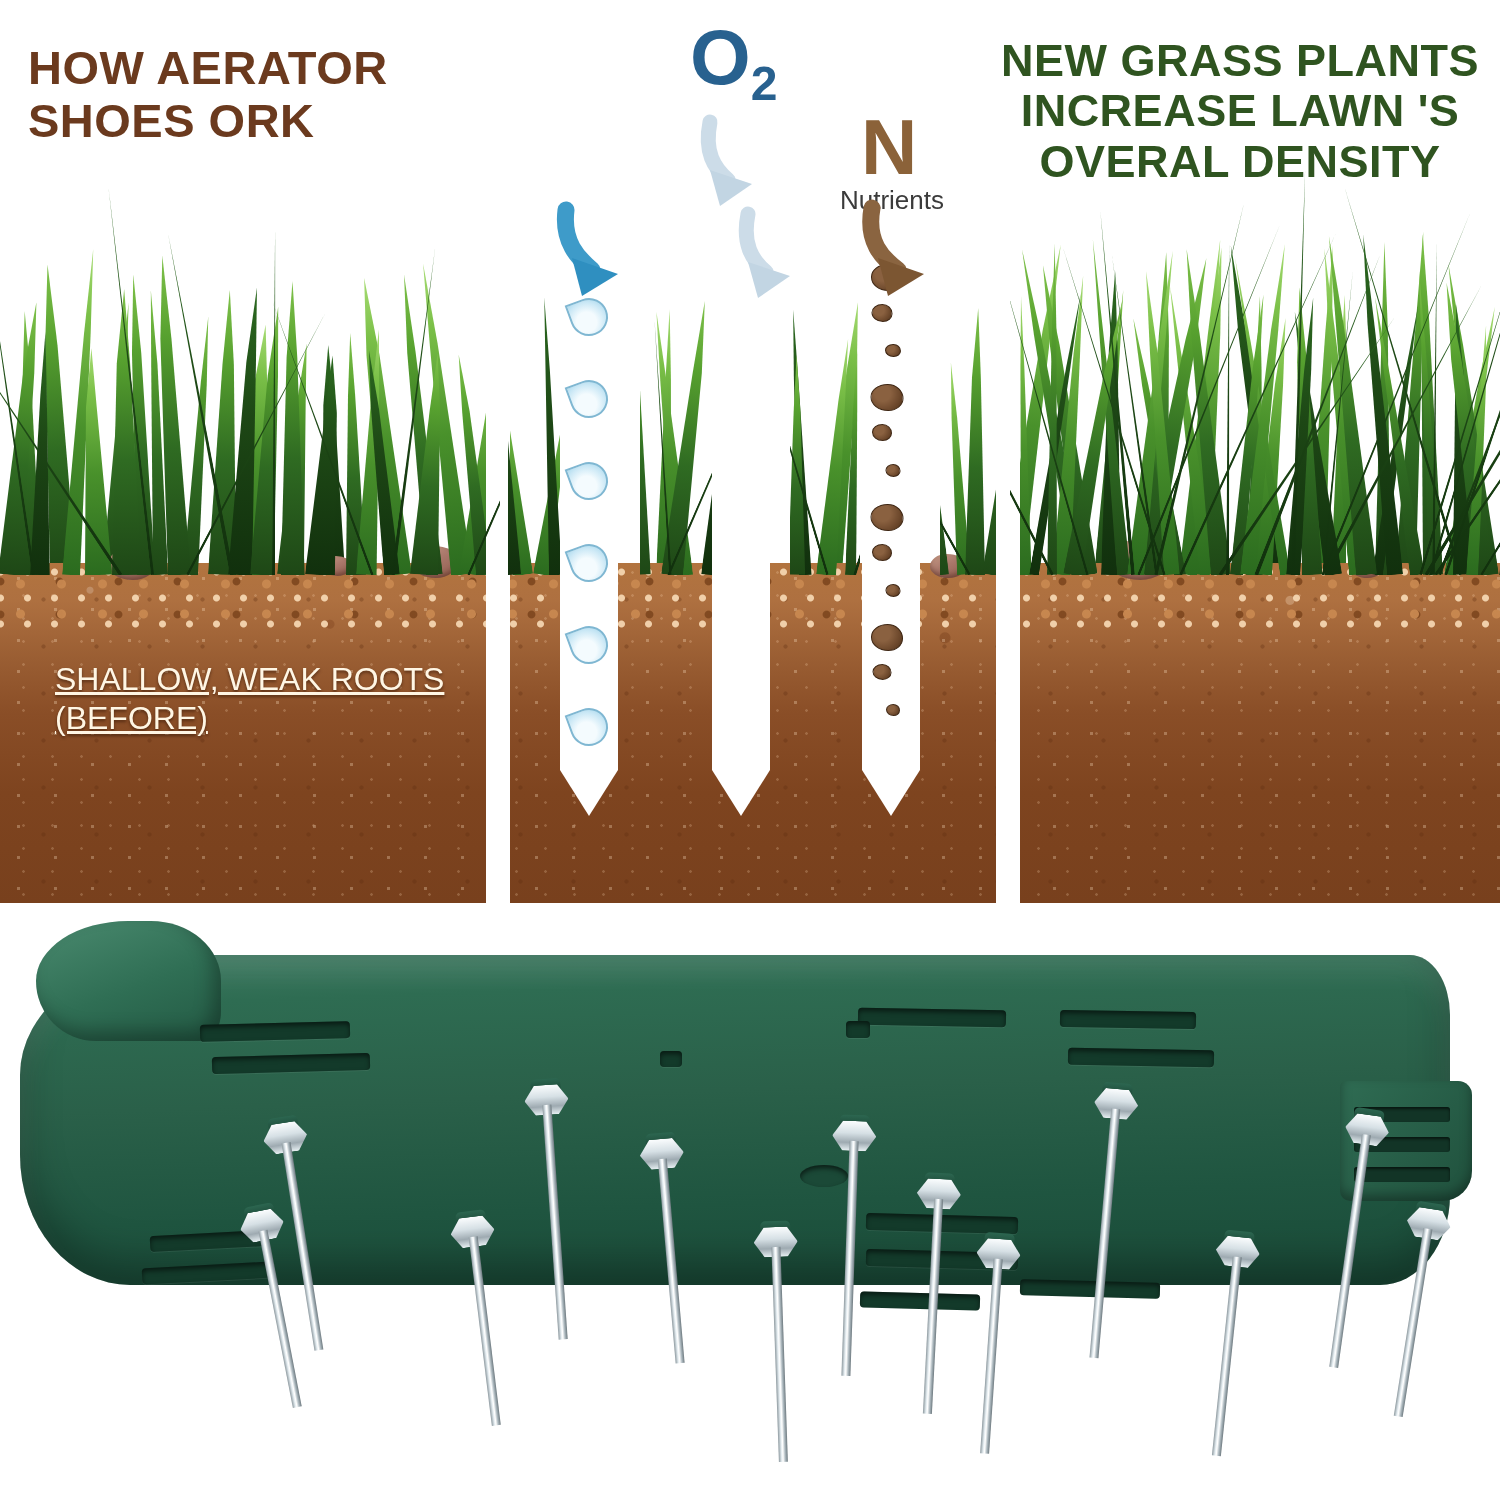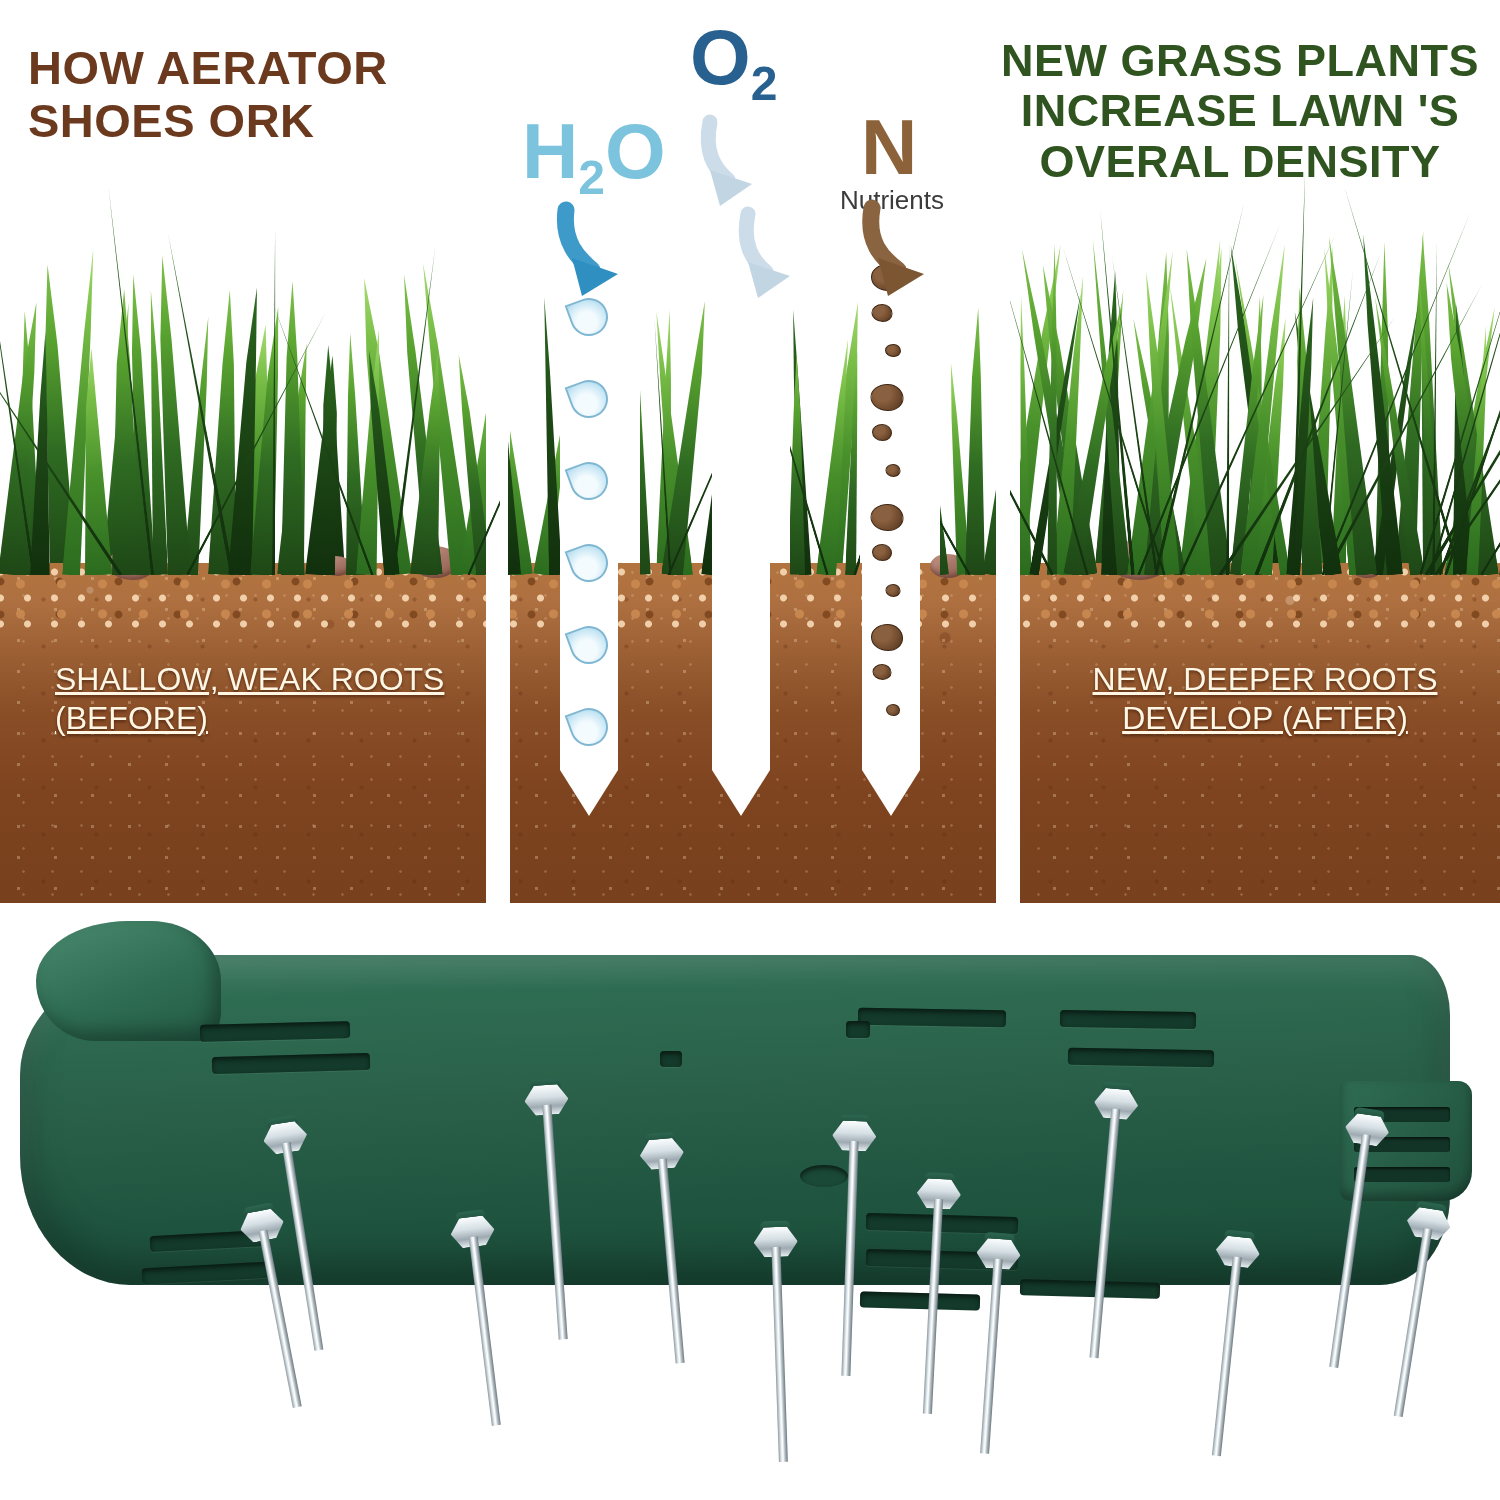--- a/index.html
+++ b/index.html
@@ -343,33 +343,28 @@
       <path d="M20 12 C 14 46, 30 62, 46 74" stroke="#8A6440" stroke-width="17" fill="none" stroke-linecap="round"></path>
       <path d="M26 62 L 72 78 L 36 100 Z" fill="#7C5632"></path>
     </svg>
 
     <div class="heading" id="title-right" style="white-space:pre-line;">NEW GRASS PLANTS
 INCREASE LAWN  'S
 OVERAL DENSITY</div>
     <div class="heading" id="title-left" style="white-space:pre-line;">HOW AERATOR
 SHOES ORK</div>
 
-    <div class="chem" id="lbl-h2o">
-      <span>H</span><span class="sub">2</span><span>O</span>
-    </div>
     <div class="chem" id="lbl-o2">
       <span>O</span><span class="sub">2</span>
     </div>
     <div class="chem" id="lbl-n">N</div>
     <div id="lbl-nutrients">Nutrients</div>
 
     <div class="soil-caption" id="cap-before">SHALLOW, WEAK ROOTS
 (BEFORE)</div>
-    <div class="soil-caption" id="cap-right-wrap">NEW, DEEPER ROOTS
-DEVELOP (AFTER)</div>
   </div>
 
   <div id="product">
     <div id="sole"></div>
     <div id="heel-cup"></div>
     <div id="toe-bracket">
       <div class="slot" style="top:26px;"></div>
       <div class="slot" style="top:56px;"></div>
       <div class="slot" style="top:86px;"></div>
     </div>

